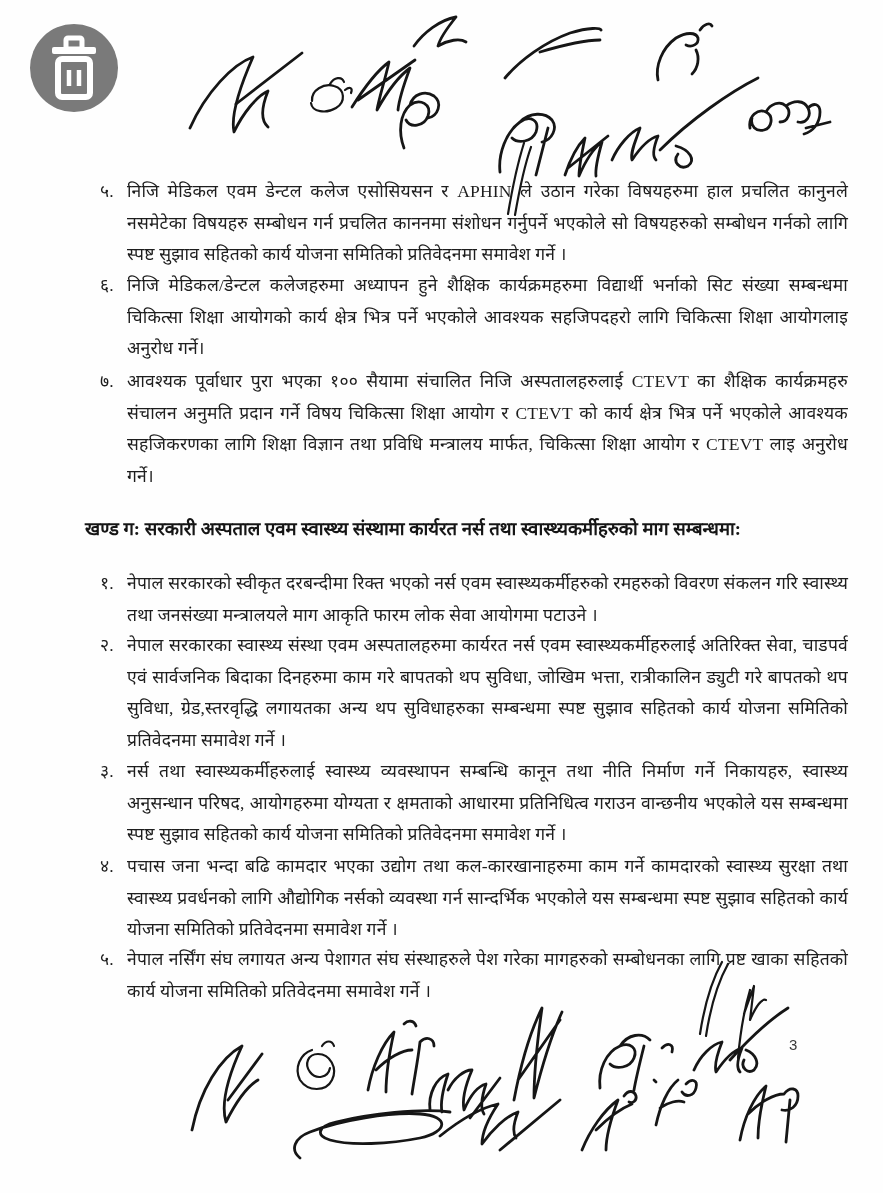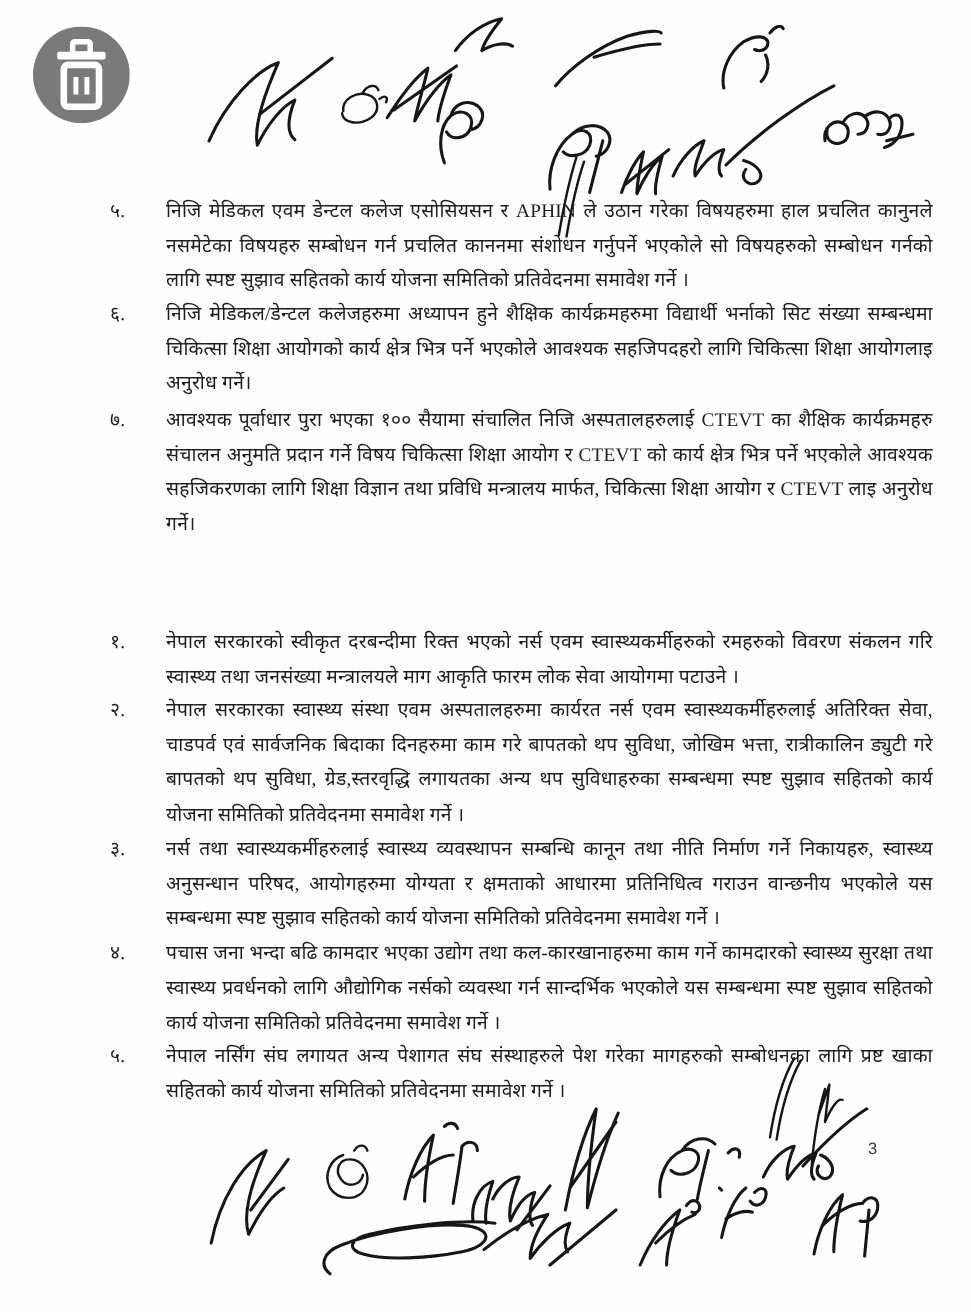--- a/index.html
+++ b/index.html
@@ -17,21 +17,21 @@
   }
   
   .doc-item{
     position:absolute;left:100px;width:748px;
     display:flex;
     font-size:17.5px;line-height:31.6px;
     color:#1d1d1d;
     letter-spacing:0.2px;
   }
   .doc-item .marker{flex:none;width:27px;}
-  .doc-item .text{flex:1;text-align:justify;margin-left:24px;}
+  .doc-item .text{flex:1;text-align:justify;}
   .section-heading{
     position:absolute;left:85px;top:514px;width:740px;
     font-size:18.5px;font-weight:bold;color:#151515;
     line-height:30px;
   }
   .page-number{
     position:absolute;left:789px;top:1036px;
     font-size:15px;color:#3a3a3a;
     font-family:"Liberation Sans",sans-serif;
   }
@@ -77,20 +77,21 @@
   </div>
   <div class="doc-item" style="top:270px;">
     <span class="marker">६.</span>
     <span class="text">निजि मेडिकल/डेन्टल कलेजहरुमा अध्यापन हुने शैक्षिक कार्यक्रमहरुमा विद्यार्थी भर्नाको सिट संख्या सम्बन्धमा चिकित्सा शिक्षा आयोगको कार्य क्षेत्र भित्र पर्ने भएकोले आवश्यक सहजिपदहरो लागि चिकित्सा शिक्षा आयोगलाइ अनुरोध गर्ने।</span>
   </div>
   <div class="doc-item" style="top:366px;">
     <span class="marker">७.</span>
     <span class="text">आवश्यक पूर्वाधार पुरा भएका १०० सैयामा संचालित निजि अस्पतालहरुलाई CTEVT का शैक्षिक कार्यक्रमहरु संचालन अनुमति प्रदान गर्ने विषय चिकित्सा शिक्षा आयोग र CTEVT को कार्य क्षेत्र भित्र पर्ने भएकोले आवश्यक सहजिकरणका लागि शिक्षा विज्ञान तथा प्रविधि मन्त्रालय मार्फत, चिकित्सा शिक्षा आयोग र  CTEVT लाइ अनुरोध गर्ने।</span>
   </div>
 
+  <div class="section-heading">खण्ड ग: सरकारी अस्पताल एवम स्वास्थ्य संस्थामा कार्यरत नर्स तथा स्वास्थ्यकर्मीहरुको माग सम्बन्धमा:</div>
 
   <div class="doc-item" style="top:568px;">
     <span class="marker">१.</span>
     <span class="text">नेपाल सरकारको स्वीकृत दरबन्दीमा रिक्त भएको नर्स एवम स्वास्थ्यकर्मीहरुको रमहरुको विवरण संकलन गरि स्वास्थ्य तथा जनसंख्या मन्त्रालयले माग आकृति फारम लोक सेवा आयोगमा पटाउने ।</span>
   </div>
   <div class="doc-item" style="top:630px;">
     <span class="marker">२.</span>
     <span class="text">नेपाल सरकारका स्वास्थ्य संस्था एवम अस्पतालहरुमा कार्यरत नर्स एवम स्वास्थ्यकर्मीहरुलाई अतिरिक्त सेवा, चाडपर्व एवं सार्वजनिक बिदाका दिनहरुमा काम गरे बापतको थप सुविधा, जोखिम भत्ता, रात्रीकालिन ड्युटी गरे बापतको थप सुविधा, ग्रेड,स्तरवृद्धि लगायतका अन्य थप सुविधाहरुका सम्बन्धमा स्पष्ट सुझाव सहितको कार्य योजना समितिको प्रतिवेदनमा समावेश गर्ने ।</span>
   </div>
   <div class="doc-item" style="top:756px;">

